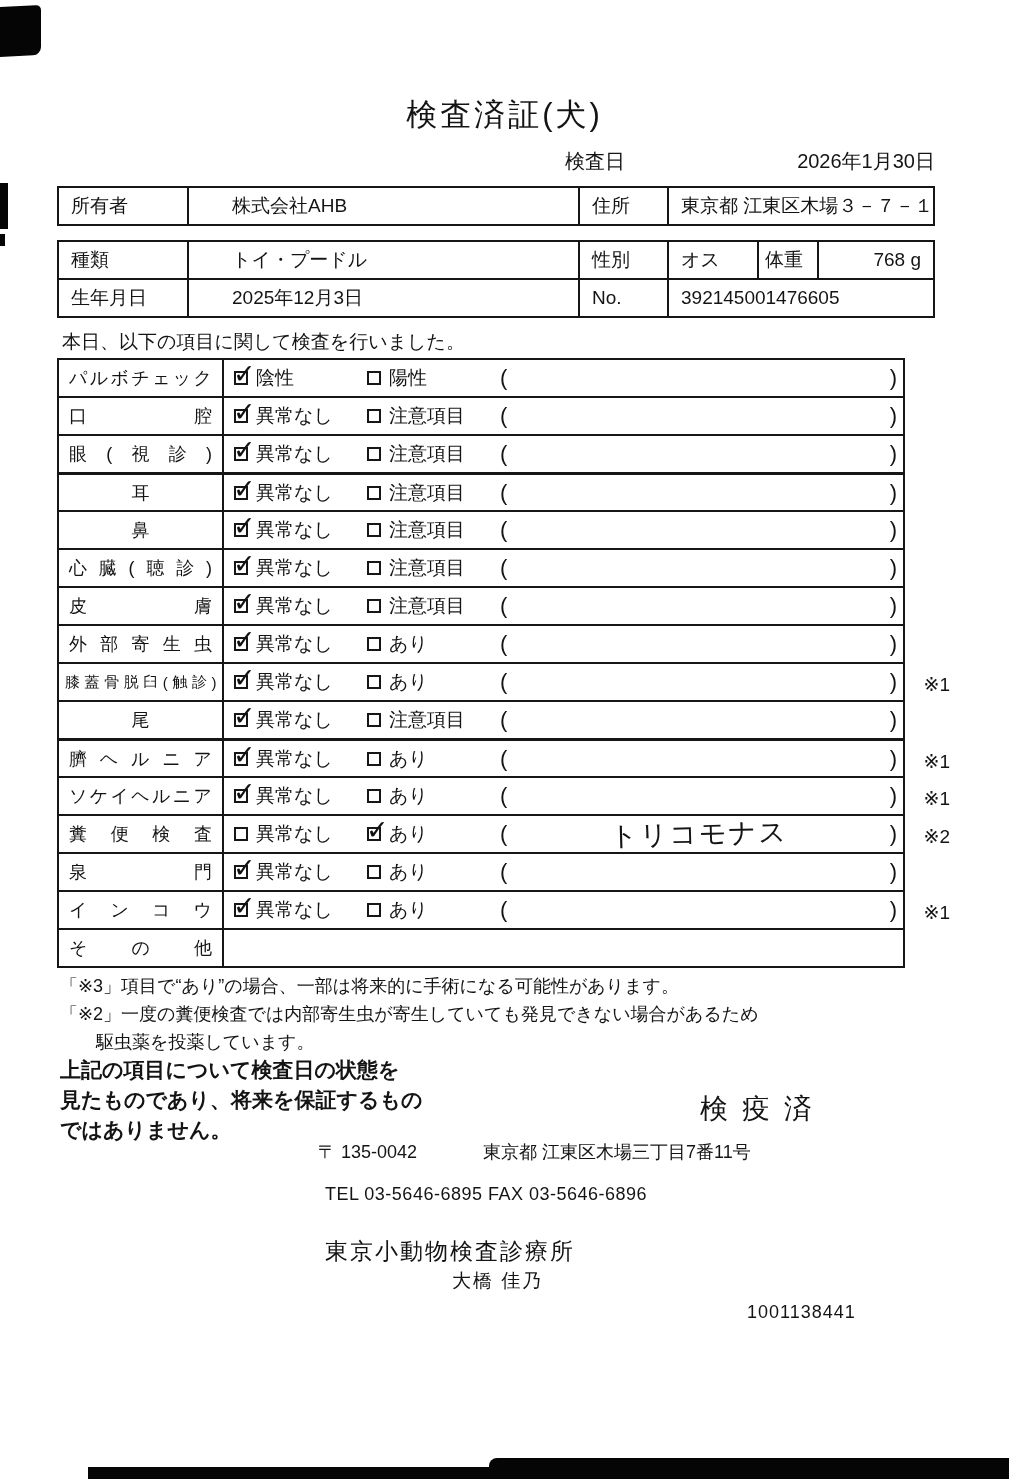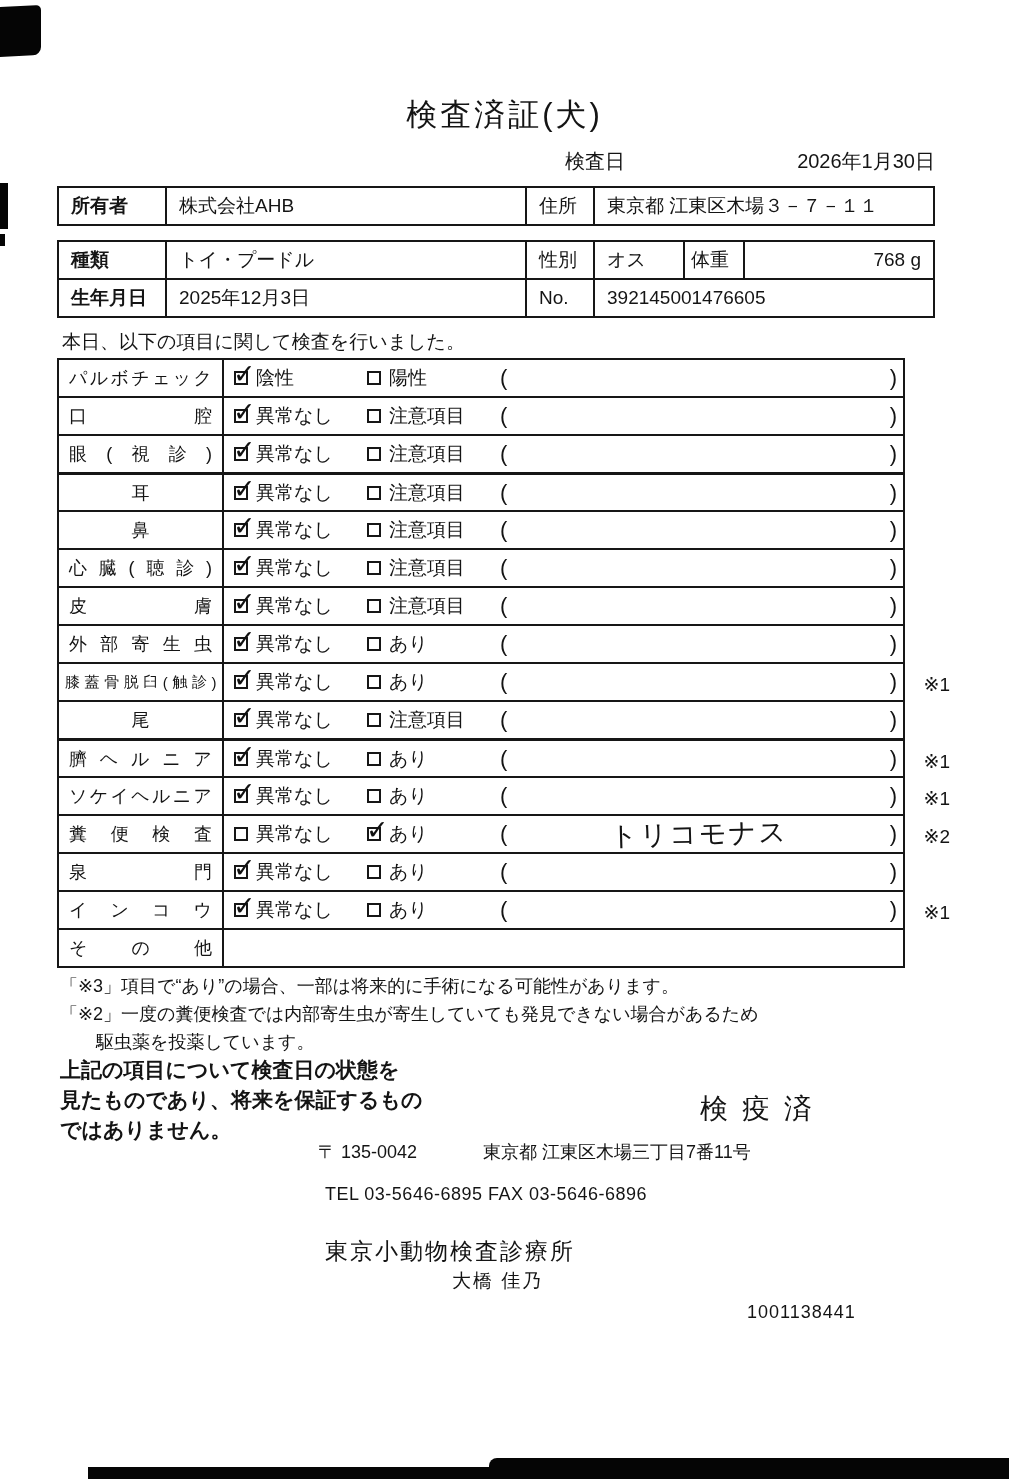--- a/index.html
+++ b/index.html
@@ -19,21 +19,21 @@
            font-size:31px; letter-spacing:3px; font-weight:500; }
 
   .date-row { position:absolute; top:148px; left:565px; width:370px; display:flex;
               justify-content:space-between; font-size:20px; }
 
   .tbl { position:absolute; left:57px; width:878px; }
   .trow { display:flex; height:40px; border:2px solid #161616; margin-top:-2px; background:#fff; }
   .trow:first-child { margin-top:0; }
   .cell { display:flex; align-items:center; padding:0 12px; border-right:2px solid #161616; font-size:19px; overflow:hidden; white-space:nowrap; }
   .cell:last-child { border-right:none; }
-  .w1{width:108px;font-weight:bold;} .w2{width:360px;} .w3{width:68px;} .w4{width:90px;}
+  .w1{width:130px;} .w2{width:360px;margin-left:31px;} .w3{width:89px;} .w4{width:90px;}
   .w5{width:60px; padding:16px 6px;} .grow{flex:1;text-align:right;}
   .right { justify-content:flex-end; }
   .owner-table { top:186px; }
   .pet-table { top:240px; }
 
   .intro { position:absolute; left:62px; top:329px; font-size:19px; }
 
   .checklist { position:absolute; left:57px; top:358px; width:848px; }
   .chk-row { position:relative; display:flex; height:40px; border:2px solid #161616; margin-top:-2px; background:#fff; }
   .chk-row:first-child { margin-top:0; }

